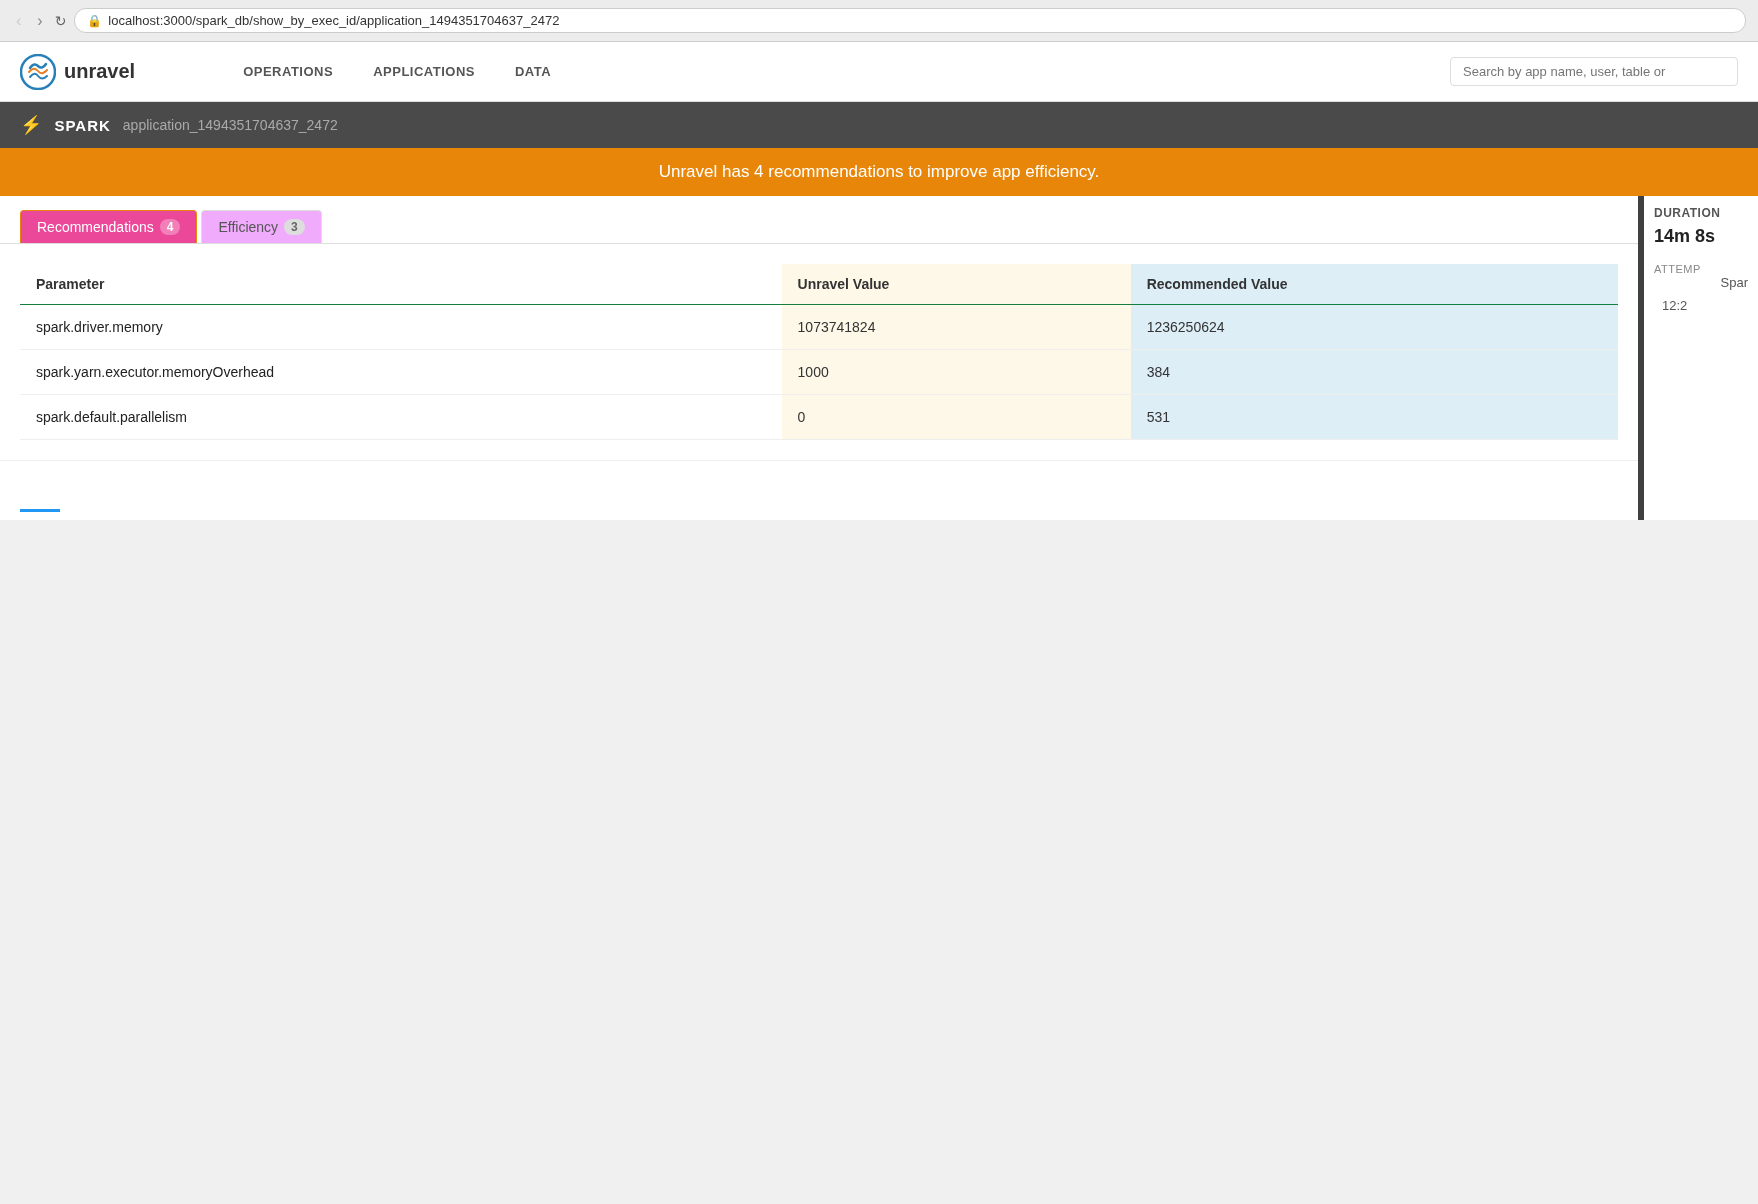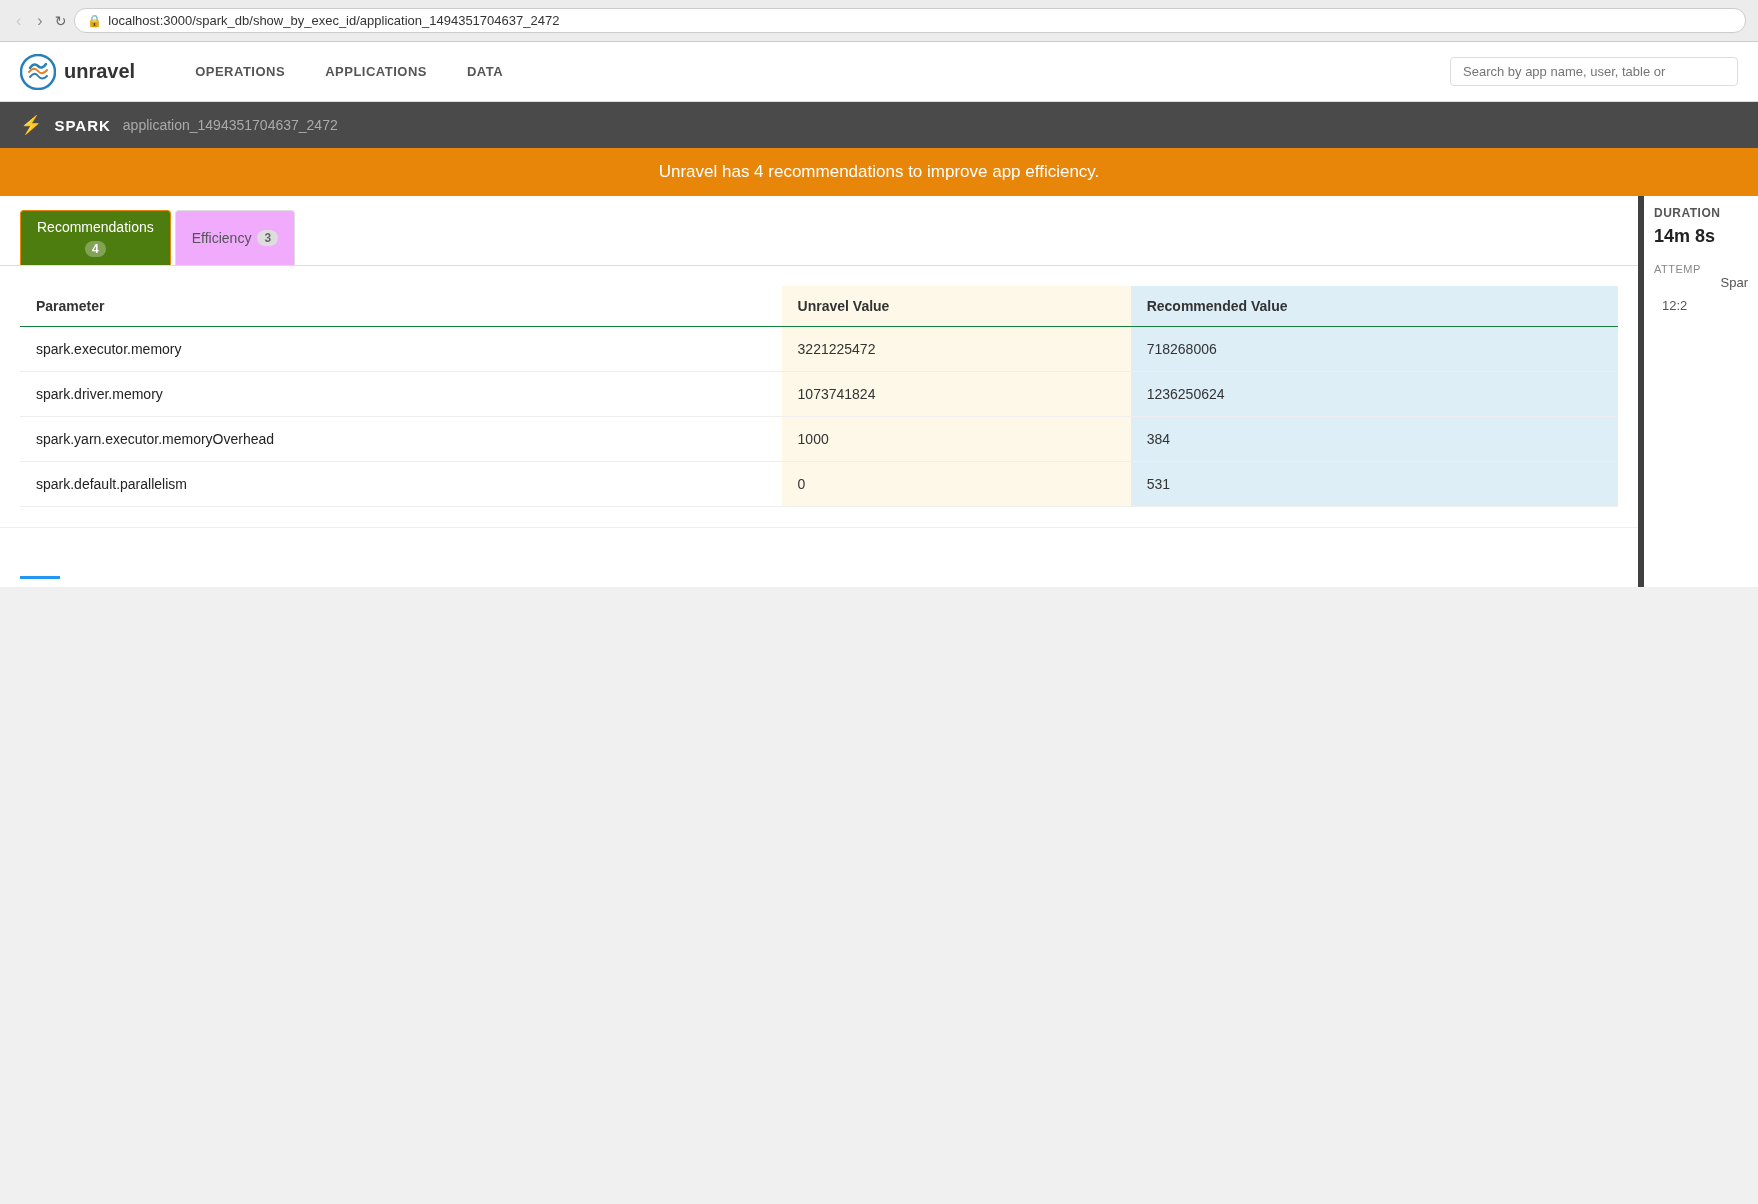--- a/index.html
+++ b/index.html
@@ -46,20 +46,21 @@
     .browser-url-bar .url-text { color: #333; }
 
     
     .app-header {
       background: white;
       border-bottom: 1px solid #ddd;
       padding: 0 20px;
       display: flex;
       align-items: center;
       height: 60px;
+      gap: 48px;
     }
     .logo-container {
       display: flex;
       align-items: center;
       gap: 8px;
       margin-right: 40px;
     }
     .logo-icon {
       width: 36px;
       height: 36px;
@@ -231,24 +232,23 @@
       font-size: 14px;
       cursor: pointer;
       border: 1px solid #ddd;
       border-bottom: none;
       border-radius: 4px 4px 0 0;
       display: flex;
       align-items: center;
       gap: 6px;
     }
     .tab.active {
-      background: #4d7c0f;
+      background: #ec4899;
       color: white;
       border-color: #e8860a;
-      flex-direction: column;
     }
     .tab.inactive {
       background: #f0abfc;
       color: #555;
       margin-left: 4px;
     }
     .tab-badge {
       background: rgba(255,255,255,0.3);
       color: white;
       border-radius: 10px;
@@ -381,25 +381,20 @@
     <div class="table-container">
       <table>
         <thead>
           <tr>
             <th>Parameter</th>
             <th>Unravel Value</th>
             <th>Recommended Value</th>
           </tr>
         </thead>
         <tbody id="table-body">
-        <tr>
-      <td>spark.executor.memory</td>
-      <td>3221225472</td>
-      <td>718268006</td>
-    </tr>
             <tr>
       <td>spark.driver.memory</td>
       <td>1073741824</td>
       <td>1236250624</td>
     </tr>
             <tr>
       <td>spark.yarn.executor.memoryOverhead</td>
       <td>1000</td>
       <td>384</td>
     </tr>

